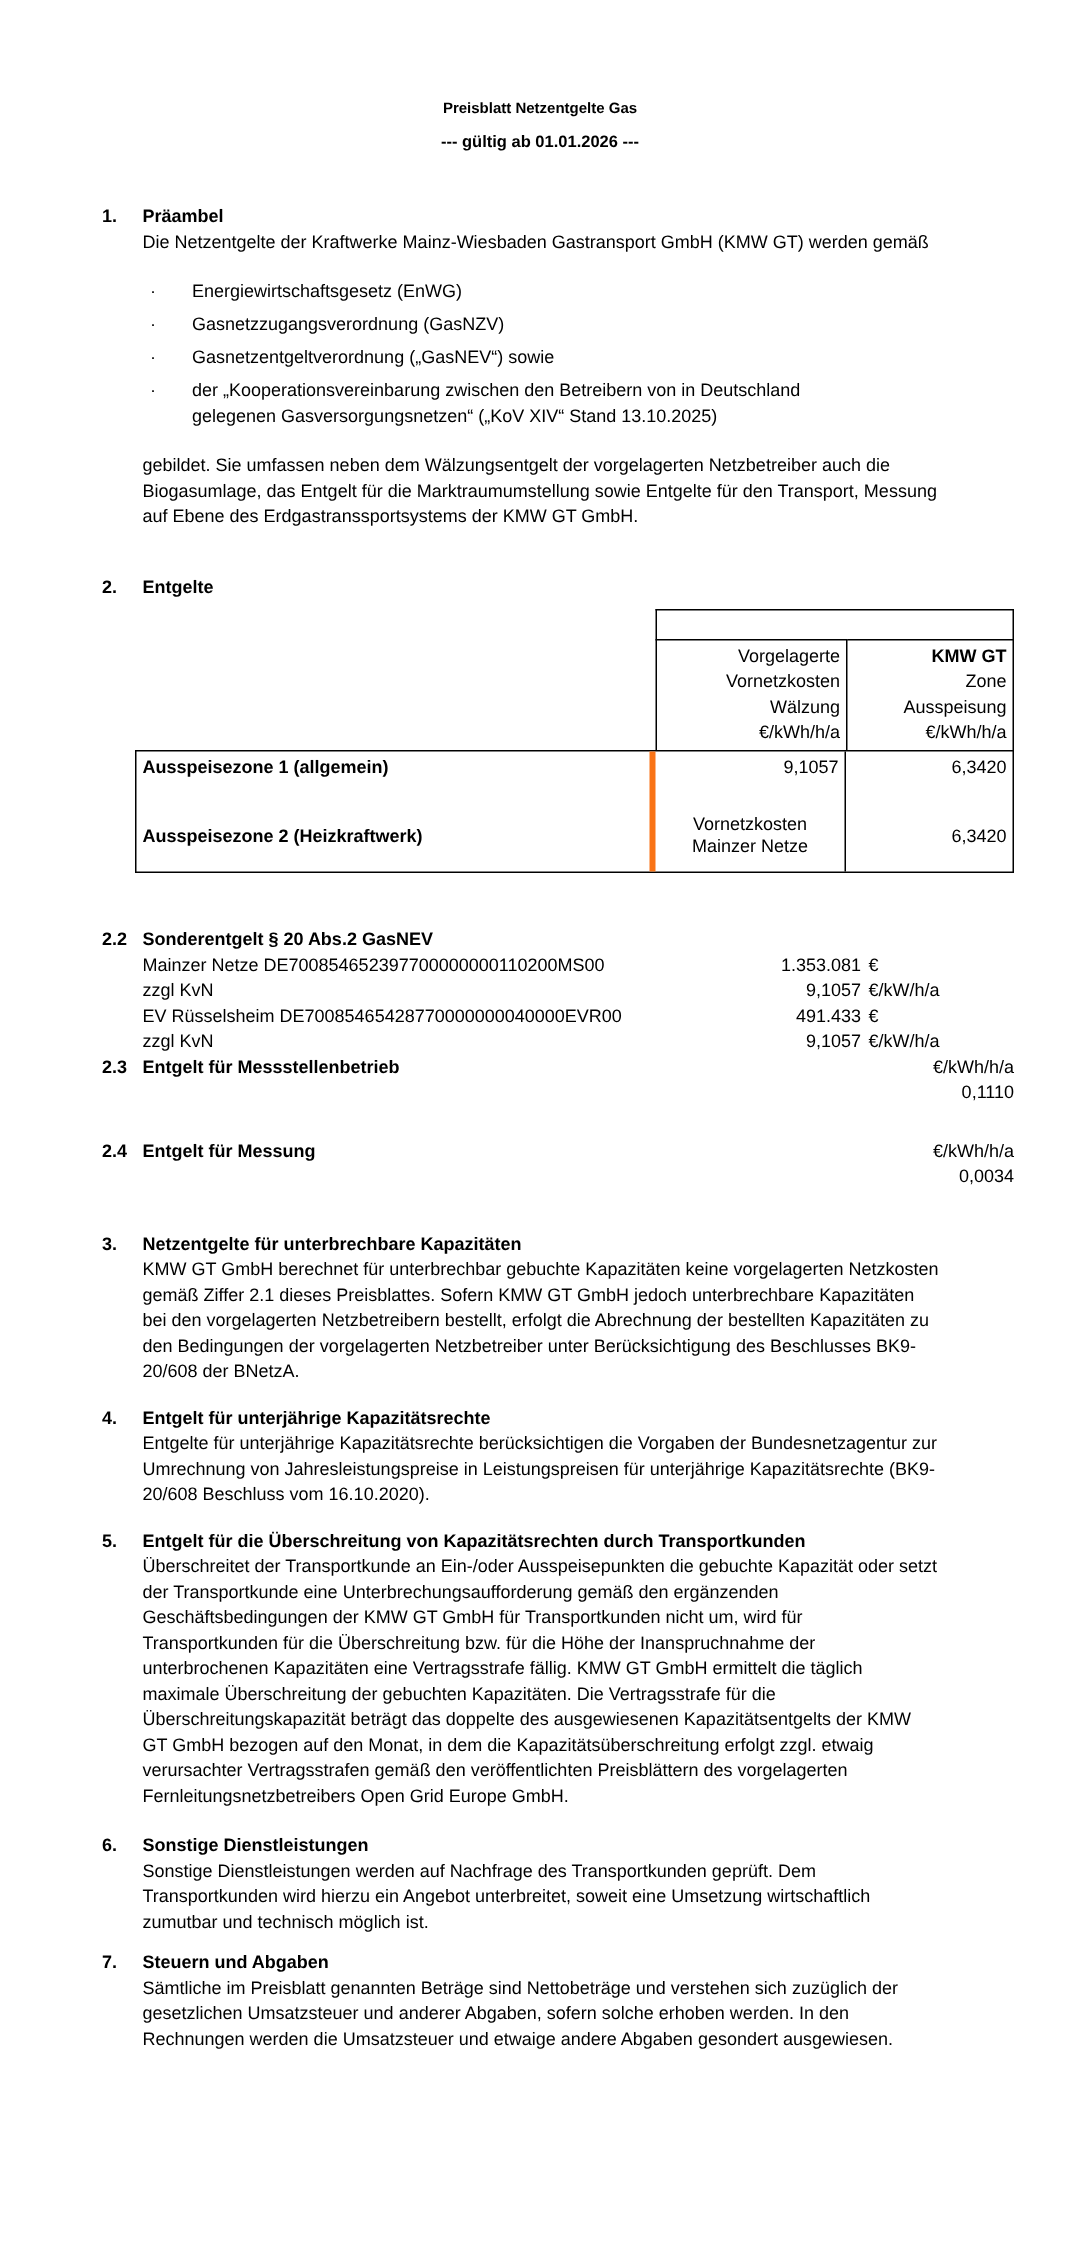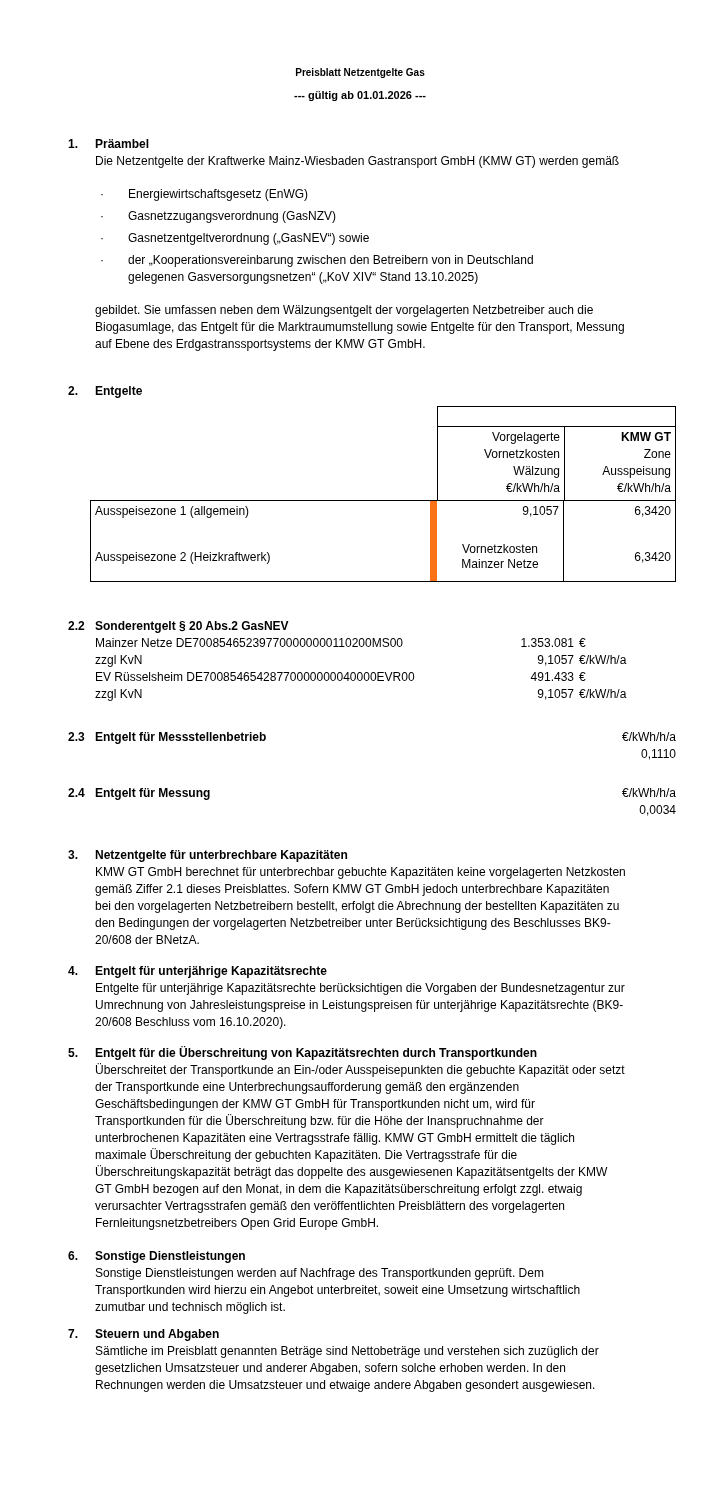--- a/index.html
+++ b/index.html
@@ -31,36 +31,36 @@
   
   .tz-table{margin:6px 0 0 22px;width:586px;}
   .tz-top{margin-left:347px;width:239px;height:20px;border:1px solid #000;border-bottom:none;}
   .tz-head{display:flex;margin-left:347px;width:243px;}
   .tz-hcell{border:1px solid #000;border-bottom:none;padding:2px 4px 3px 2px;text-align:right;}
   .tz-hcell.c2{width:128px;}
   .tz-hcell.c3{width:111px;border-left:none;}
   .tz-hl{display:block;}
   .tz-hl.bold{font-weight:bold;}
   .tz-body{display:flex;border:1px solid #000;width:586px;}
-  .tz-col1{width:346px;border-right:7px solid #f97316;padding:0 4px;}
+  .tz-col1{width:346px;border-right:4px solid #f97316;padding:0 4px;font-weight:bold;}
   .tz-col2{width:127px;border-right:1px solid #000;}
   .tz-col3{flex:1;}
   .rowA{height:32px;padding-top:2px;}
   .rowB{height:48px;display:flex;align-items:center;text-align:right;}
   .tz-col2 .rowA,.tz-col3 .rowA{text-align:right;padding-right:4px;}
   .tz-col2 .rowB{justify-content:center;text-align:center;white-space:pre-line;line-height:15px;}
   .tz-col3 .rowB{justify-content:flex-end;padding-right:4px;}
   
   .sec-sonder{margin-top:36px;}
   .price-line{display:flex;}
   .pl-label{flex:1;min-width:0;}
   .pl-value{width:90px;flex-shrink:0;text-align:right;}
   .pl-unit{width:102px;flex-shrink:0;padding-left:5px;}
   
-  .fee-block{margin-top:26px;}
+  .fee-block{}
   .fee-head{display:flex;}
   .fee-unit{margin-left:auto;font-weight:normal;}
   .fee-value{text-align:right;}
   
   .ns3{margin-top:28px;}
   .ns4{margin-top:14px;}
   .ns5{margin-top:14px;}
   .ns6{margin-top:16px;}
   .ns7{margin-top:10px;}
 </style>

